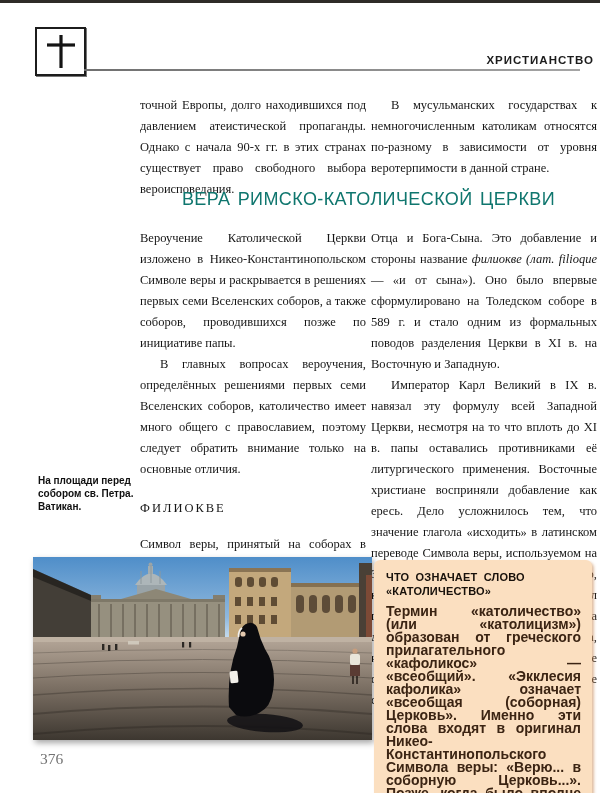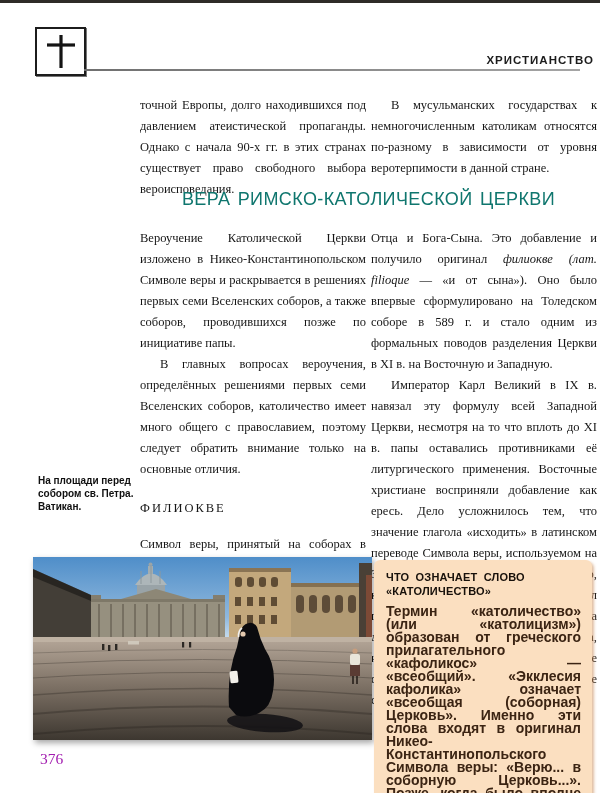--- a/index.html
+++ b/index.html
@@ -42,21 +42,21 @@
   
   .infobox{position:absolute;left:374px;top:560px;width:218px;min-height:168px;
     background:#fbdfc0;z-index:2;box-sizing:border-box;padding:11px 11px 10px 12px;
     box-shadow:2px 2px 3px rgba(196,134,82,.55);border-radius:6px;}
   .infobox-title{font-family:"Liberation Sans",sans-serif;font-size:11px;
     line-height:13.5px;font-weight:bold;color:#17100a;letter-spacing:.2px;
     word-spacing:3px;margin-bottom:7px;}
   .infobox-body{font-family:"Liberation Sans",sans-serif;font-size:14px;
     line-height:13px;font-weight:bold;color:#3b2413;text-align:justify;}
   
-  .page-number{position:absolute;left:40px;top:750px;font-size:15.5px;color:#a21caf;}
+  .page-number{position:absolute;left:40px;top:750px;font-size:15.5px;color:#737373;}
 </style>
 </head>
 <body>
 
 <div class="page">
   <div class="topscan"></div>
 
   <div class="corner-box">
     <svg viewBox="0 0 47 45" width="47" height="45">
       <line x1="24" y1="6" x2="24" y2="39" stroke="#141414" stroke-width="3.2"></line>
@@ -76,21 +76,21 @@
   <div class="article-title">ВЕРА РИМСКО-КАТОЛИЧЕСКОЙ ЦЕРКВИ</div>
 
   <div class="col body-text main-left">
     <p>Вероучение Католической Церкви изложено в Никео-Константинопольском Символе веры и раскрывается в решениях первых семи Вселенских соборов, а также соборов, проводившихся позже по инициативе папы.</p>
     <p class="indent">В главных вопросах вероучения, определённых решениями первых семи Вселенских соборов, католичество имеет много общего с православием, поэтому следует обратить внимание только на основные отличия.</p>
     <p class="subheading">ФИЛИОКВЕ</p>
     <p>Символ веры, принятый на соборах в Никее (325 г.) и в Константинополе (381 г.), исповедует, что Святой Дух исходит от Бога-Отца. Начиная с VI в. некоторые богословы добавляли, что Святой Дух исходит и от Бога-Сына. Тем самым подчёркивалось равенство Бога-</p>
   </div>
 
   <div class="col body-text main-right">
-    <p><span>Отца и Бога-Сына. Это добавление и получило оригинал </span><span class="ital">филиокве (лат. filioque</span><span> — «и от сына»). Оно было впервые сформулировано на Толедском соборе в 589 г. и стало одним из формальных поводов разделения Церкви в XI в. на Восточную и Западную.</span></p>
+    <p><span>Отца и Бога-Сына. Это добавление и стороны название </span><span class="ital">филиокве (лат. filioque</span><span> — «и от сына»). Оно было впервые сформулировано на Толедском соборе в 589 г. и стало одним из формальных поводов разделения Церкви в XI в. на Восточную и Западную.</span></p>
     <p class="indent">Император Карл Великий в IX в. навязал эту формулу всей Западной Церкви, несмотря на то что вплоть до XI в. папы оставались противниками её литургического применения. Восточные христиане восприняли добавление как ересь. Дело усложнилось тем, что значение глагола «исходить» в латинском переводе Символа веры, используемом на Западе, несколько отличается от того, которое имеет соответствующий глагол греческого оригинала. Сегодня эта дискуссия официально ещё не завершена, но уже выработаны промежуточные формулы, способные удовлетворить обе стороны.</p>
   </div>
 
   <div class="photo-caption">На площади перед собором св. Петра. Ватикан.</div>
 
   <div class="photo">
     <svg viewBox="0 0 339 183" preserveAspectRatio="none">
       <defs>
         <linearGradient id="sky" x1="0" y1="0" x2="0" y2="1">
           <stop offset="0" stop-color="#4f8ec9"></stop>

